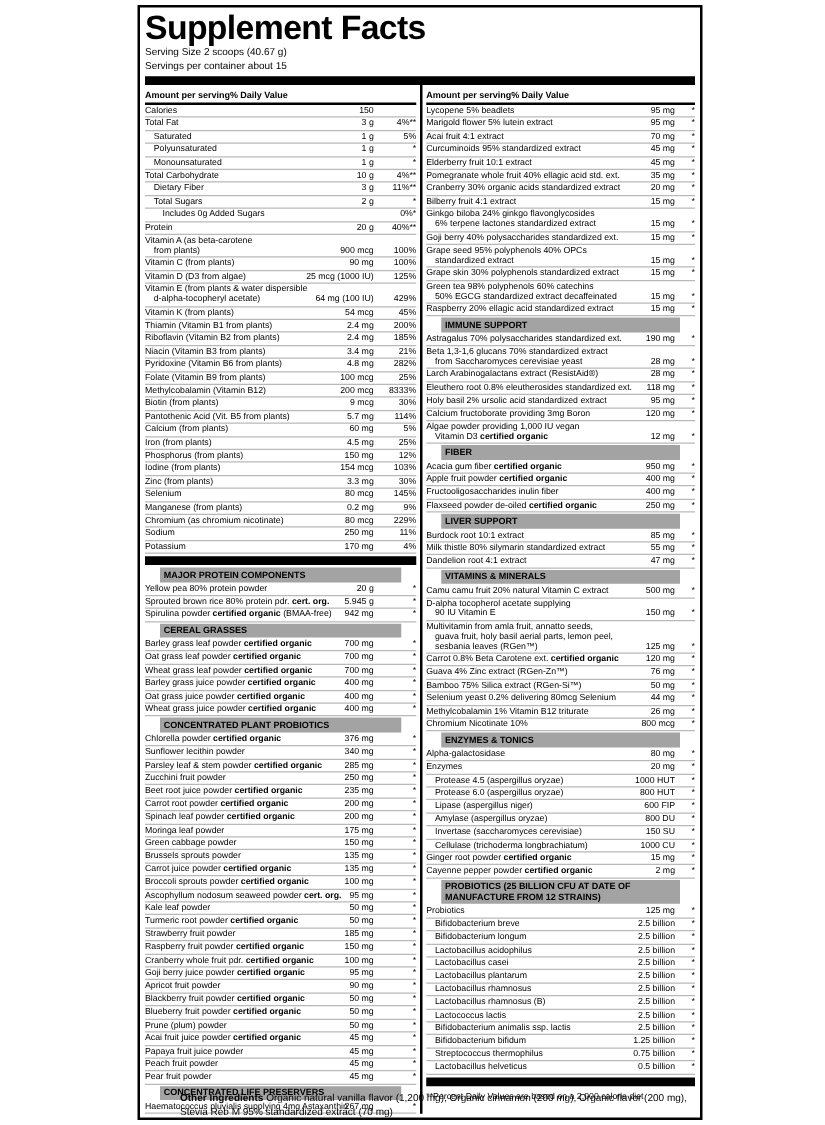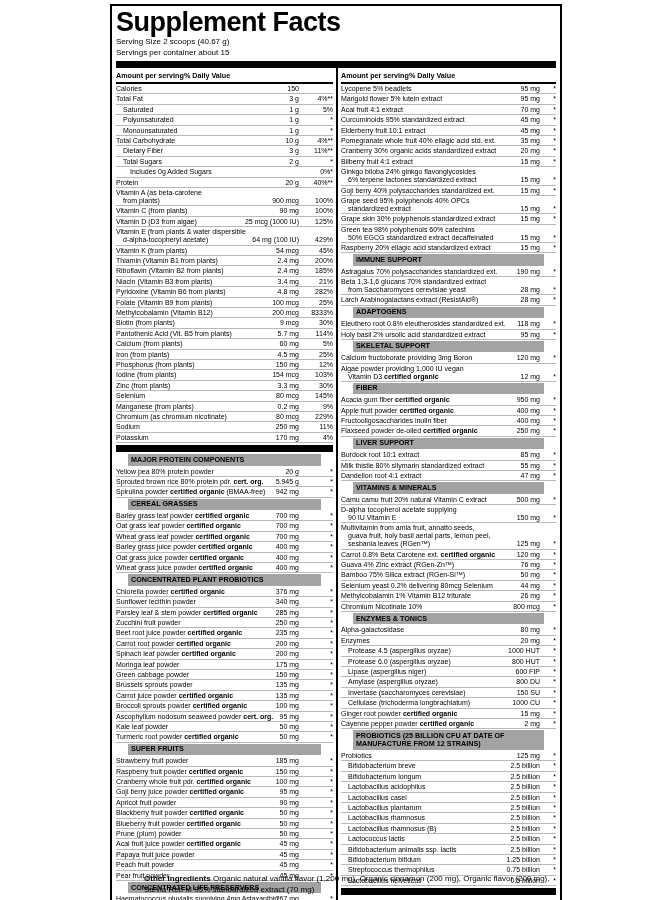--- a/index.html
+++ b/index.html
@@ -454,23 +454,20 @@
           <div class="amt">50 mg</div>
           <div class="dv">*</div>
         </div>
         <div class="row">
           <div class="lab">
             <div>Turmeric root powder <b>certified organic</b></div>
           </div>
           <div class="amt">50 mg</div>
           <div class="dv">*</div>
         </div>
-        <div class="section-header">
-          <div>SUPER FRUITS</div>
-        </div>
         <div class="row">
           <div class="lab">
             <div>Strawberry fruit powder</div>
           </div>
           <div class="amt">185 mg</div>
           <div class="dv">*</div>
         </div>
         <div class="row">
           <div class="lab">
             <div>Raspberry fruit powder <b>certified organic</b></div>
@@ -683,39 +680,33 @@
           <div class="amt">28 mg</div>
           <div class="dv">*</div>
         </div>
         <div class="row">
           <div class="lab">
             <div>Larch Arabinogalactans extract (ResistAid®)</div>
           </div>
           <div class="amt">28 mg</div>
           <div class="dv">*</div>
         </div>
-        <div class="section-header">
-          <div>ADAPTOGENS</div>
-        </div>
         <div class="row">
           <div class="lab">
             <div>Eleuthero root 0.8% eleutherosides standardized ext.</div>
           </div>
           <div class="amt">118 mg</div>
           <div class="dv">*</div>
         </div>
         <div class="row">
           <div class="lab">
             <div>Holy basil 2% ursolic acid standardized extract</div>
           </div>
           <div class="amt">95 mg</div>
           <div class="dv">*</div>
-        </div>
-        <div class="section-header">
-          <div>SKELETAL SUPPORT</div>
         </div>
         <div class="row">
           <div class="lab">
             <div>Calcium fructoborate providing 3mg Boron</div>
           </div>
           <div class="amt">120 mg</div>
           <div class="dv">*</div>
         </div>
         <div class="row">
           <div class="lab">

